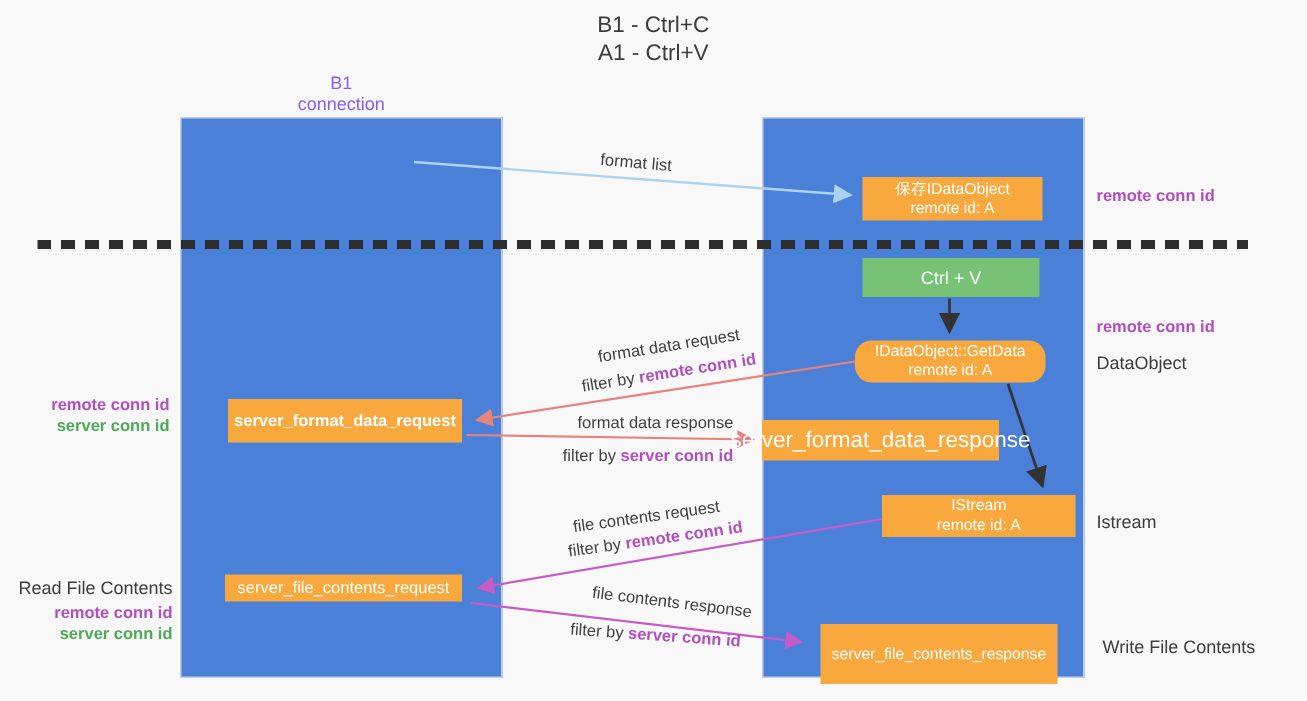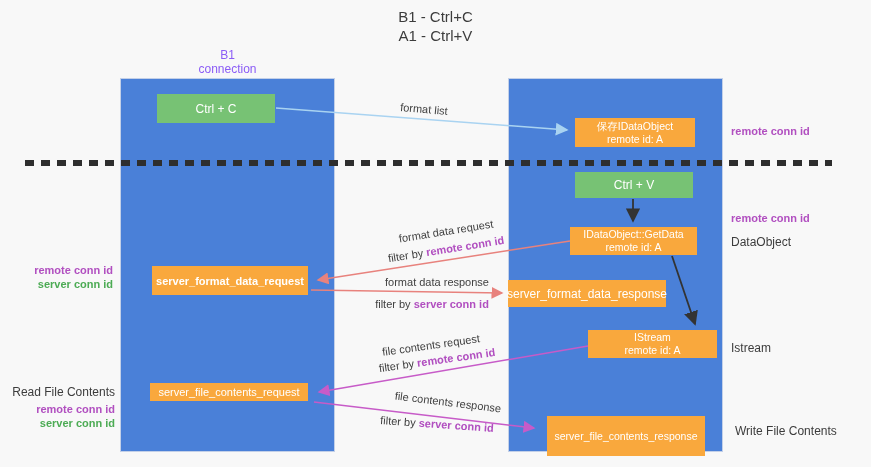--- a/index.html
+++ b/index.html
@@ -69,43 +69,40 @@
     </defs>
     <line x1="276" y1="108" x2="567" y2="130" style="stroke:var(--arrow-blue)" stroke-width="1.6" marker-end="url(#m-blue)"></line>
     <line x1="633" y1="199" x2="633" y2="221" style="stroke:var(--arrow-black)" stroke-width="1.8" marker-end="url(#m-black)"></line>
     <line x1="672" y1="256" x2="695" y2="324" style="stroke:var(--arrow-black)" stroke-width="1.8" marker-end="url(#m-black)"></line>
     <line x1="570" y1="241" x2="318" y2="280" style="stroke:var(--arrow-red)" stroke-width="1.5" marker-end="url(#m-red)"></line>
     <line x1="311" y1="290" x2="502" y2="293" style="stroke:var(--arrow-red)" stroke-width="1.5" marker-end="url(#m-red)"></line>
     <line x1="588" y1="346" x2="319" y2="392" style="stroke:var(--arrow-magenta)" stroke-width="1.5" marker-end="url(#m-mag)"></line>
     <line x1="314" y1="402" x2="534" y2="428" style="stroke:var(--arrow-magenta)" stroke-width="1.5" marker-end="url(#m-mag)"></line>
   </svg>
 
-  <div class="abs node green" style="left:157px;top:94px;width:118px;height:29px;">
-    <span>Ctrl + C</span>
-  </div>
 
   <div class="abs node orange two-line" style="left:575px;top:118px;width:120px;height:29px;">
     <span>保存IDataObject</span>
     <span>remote id: A</span>
   </div>
 
   <div class="abs node green" style="left:575px;top:172px;width:118px;height:26px;">
     <span>Ctrl + V</span>
   </div>
 
-  <div class="abs node orange two-line" style="left:570px;top:227px;width:127px;height:28px;">
+  <div class="abs node orange two-line" style="left:570px;top:227px;width:127px;height:28px;border-radius:11px;">
     <span>IDataObject::GetData</span>
     <span>remote id: A</span>
   </div>
 
   <div class="abs node orange one-line" style="left:152px;top:266px;width:156px;height:29px;font-weight:bold;">
     <span>server_format_data_request</span>
   </div>
 
-  <div class="abs node orange one-line" style="left:508px;top:280px;width:158px;height:27px;font-size:12px;">
+  <div class="abs node orange one-line" style="left:508px;top:280px;width:158px;height:27px;font-size:15px;">
     <span>server_format_data_response</span>
   </div>
 
   <div class="abs node orange two-line" style="left:588px;top:330px;width:129px;height:28px;">
     <span>IStream</span>
     <span>remote id: A</span>
   </div>
 
   <div class="abs node orange one-line" style="left:150px;top:383px;width:158px;height:18px;">
     <span>server_file_contents_request</span>

